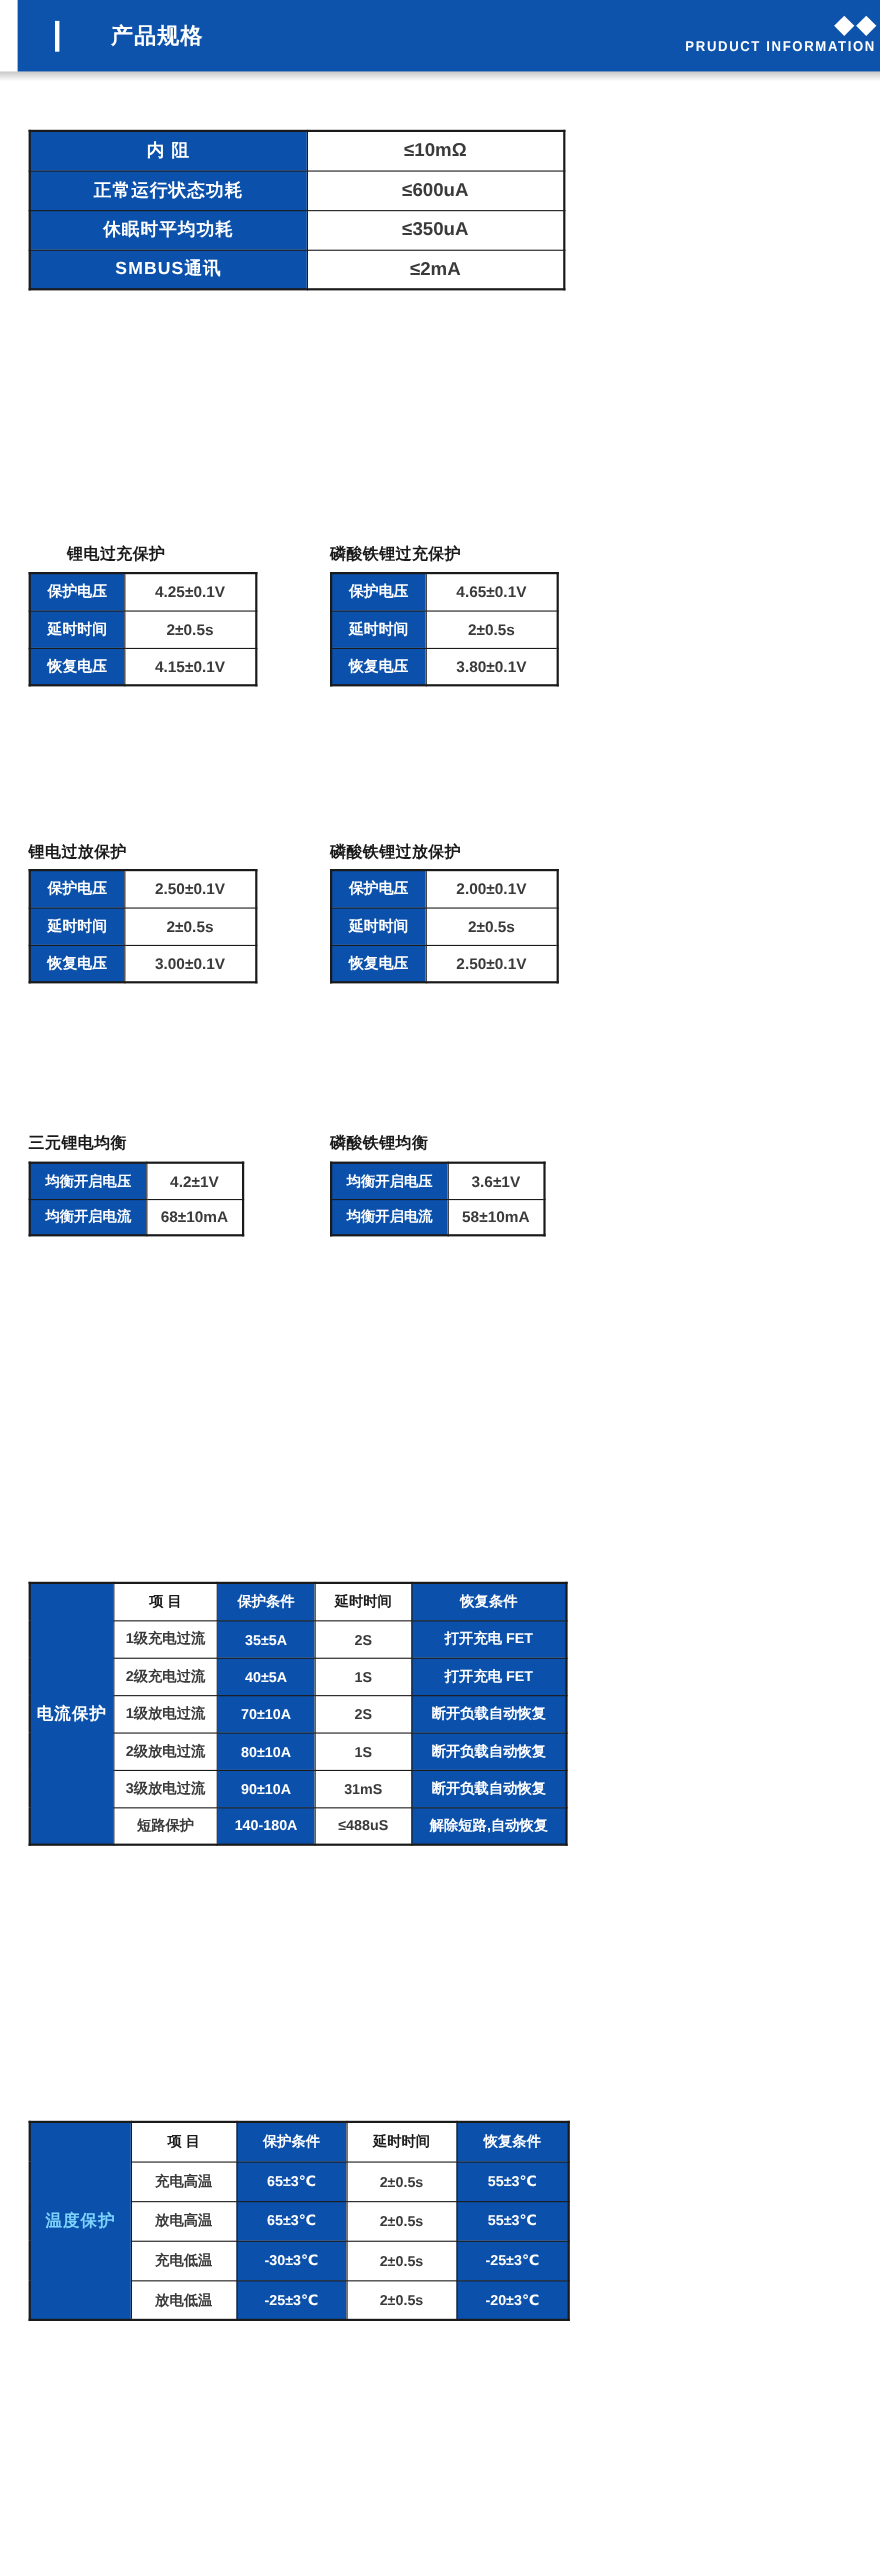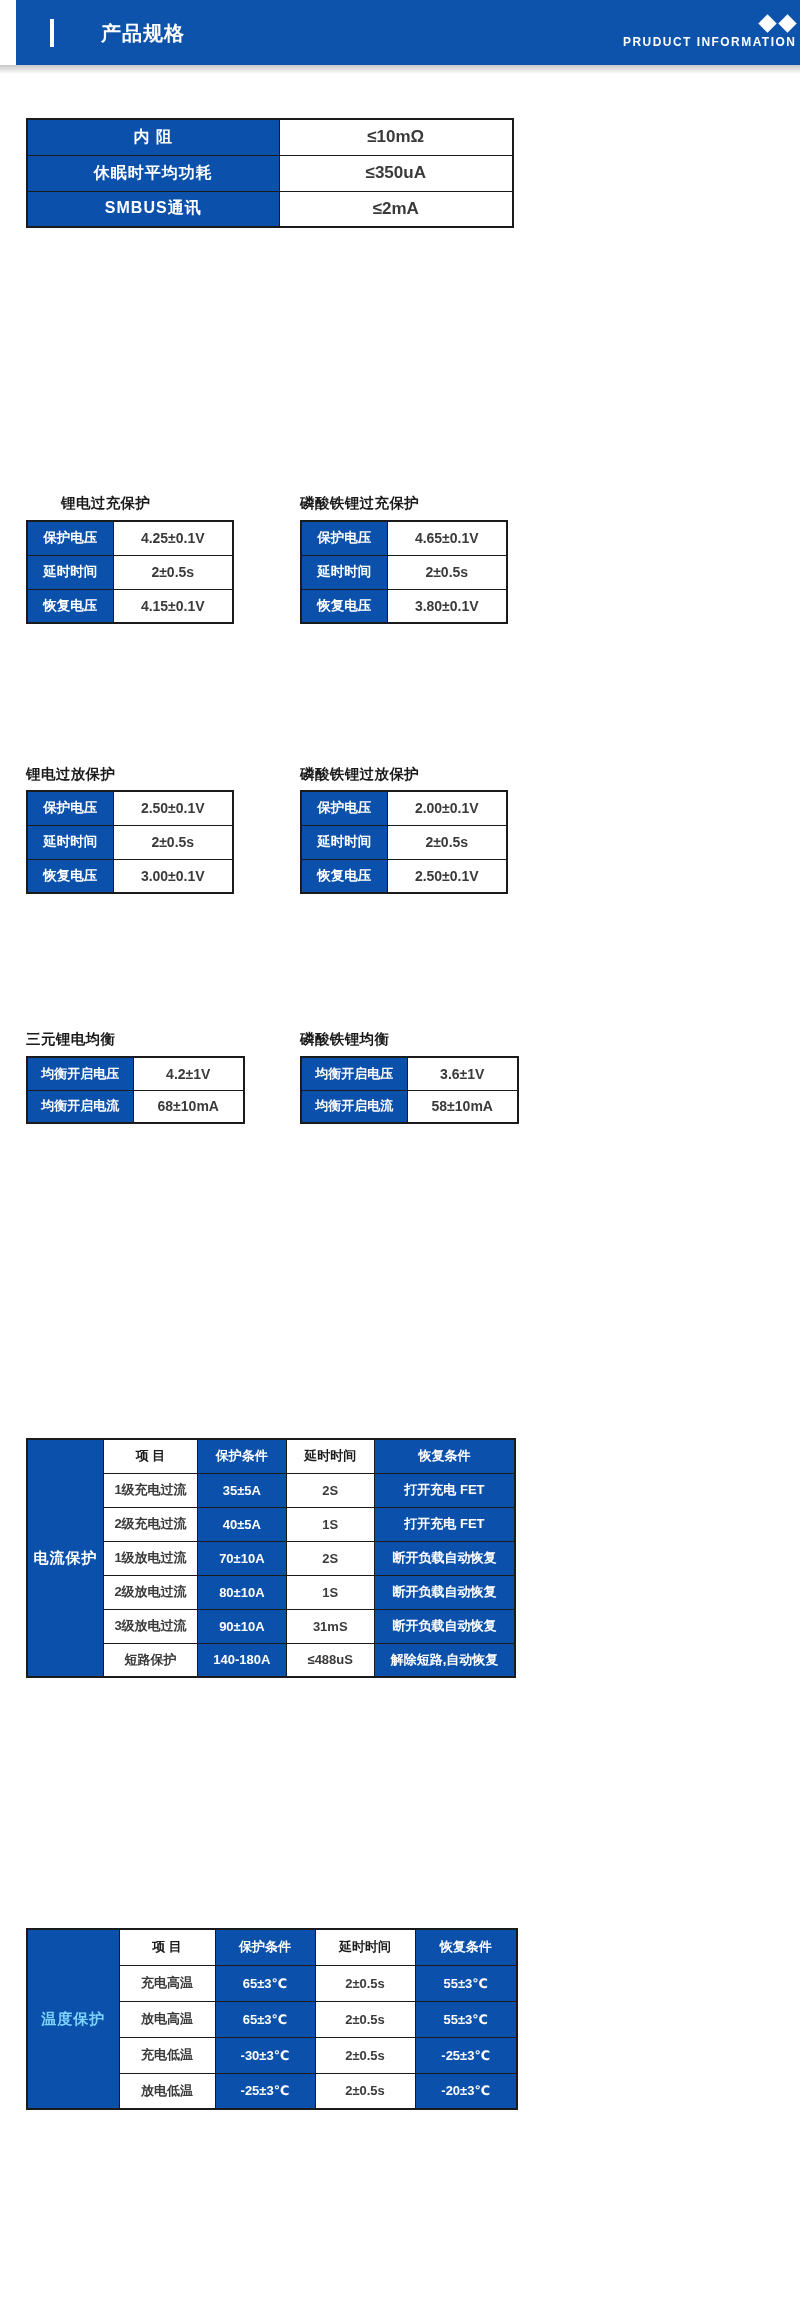--- a/index.html
+++ b/index.html
@@ -117,21 +117,21 @@
     white-space: nowrap;
   }
 
   
   .small-tbl { width: 208px; }
   .small-tbl td { height: 34px; font-size: 13.5px; }
   .small-tbl .lbl { width: 86px; }
   .small-tbl .val { font-size: 14px; }
 
   
-  .bal-tbl { width: 219px; }
+  .bal-tbl { width: 196px; }
   .bal-tbl td { height: 33px; font-size: 13px; }
   .bal-tbl .lbl { width: 106px; }
   .bal-tbl .val { font-size: 14px; }
 
   
   #current-table {
     left: 26px; top: 1438px;
     width: 490px;
   }
   #current-table td { height: 34px; font-size: 13px; }
@@ -185,20 +185,24 @@
 </div>
 <div class="banner-shadow"></div>
 
 <table class="tbl" id="spec-table">
   <tbody>
     <tr>
       <td class="lbl">内  阻</td>
       <td class="val">≤10mΩ</td>
     </tr>
     <tr>
+      <td class="lbl">正常运行状态功耗</td>
+      <td class="val">≤600uA</td>
+    </tr>
+    <tr>
       <td class="lbl">休眠时平均功耗</td>
       <td class="val">≤350uA</td>
     </tr>
     <tr>
       <td class="lbl">SMBUS通讯</td>
       <td class="val">≤2mA</td>
     </tr>
   </tbody>
 </table>
 

